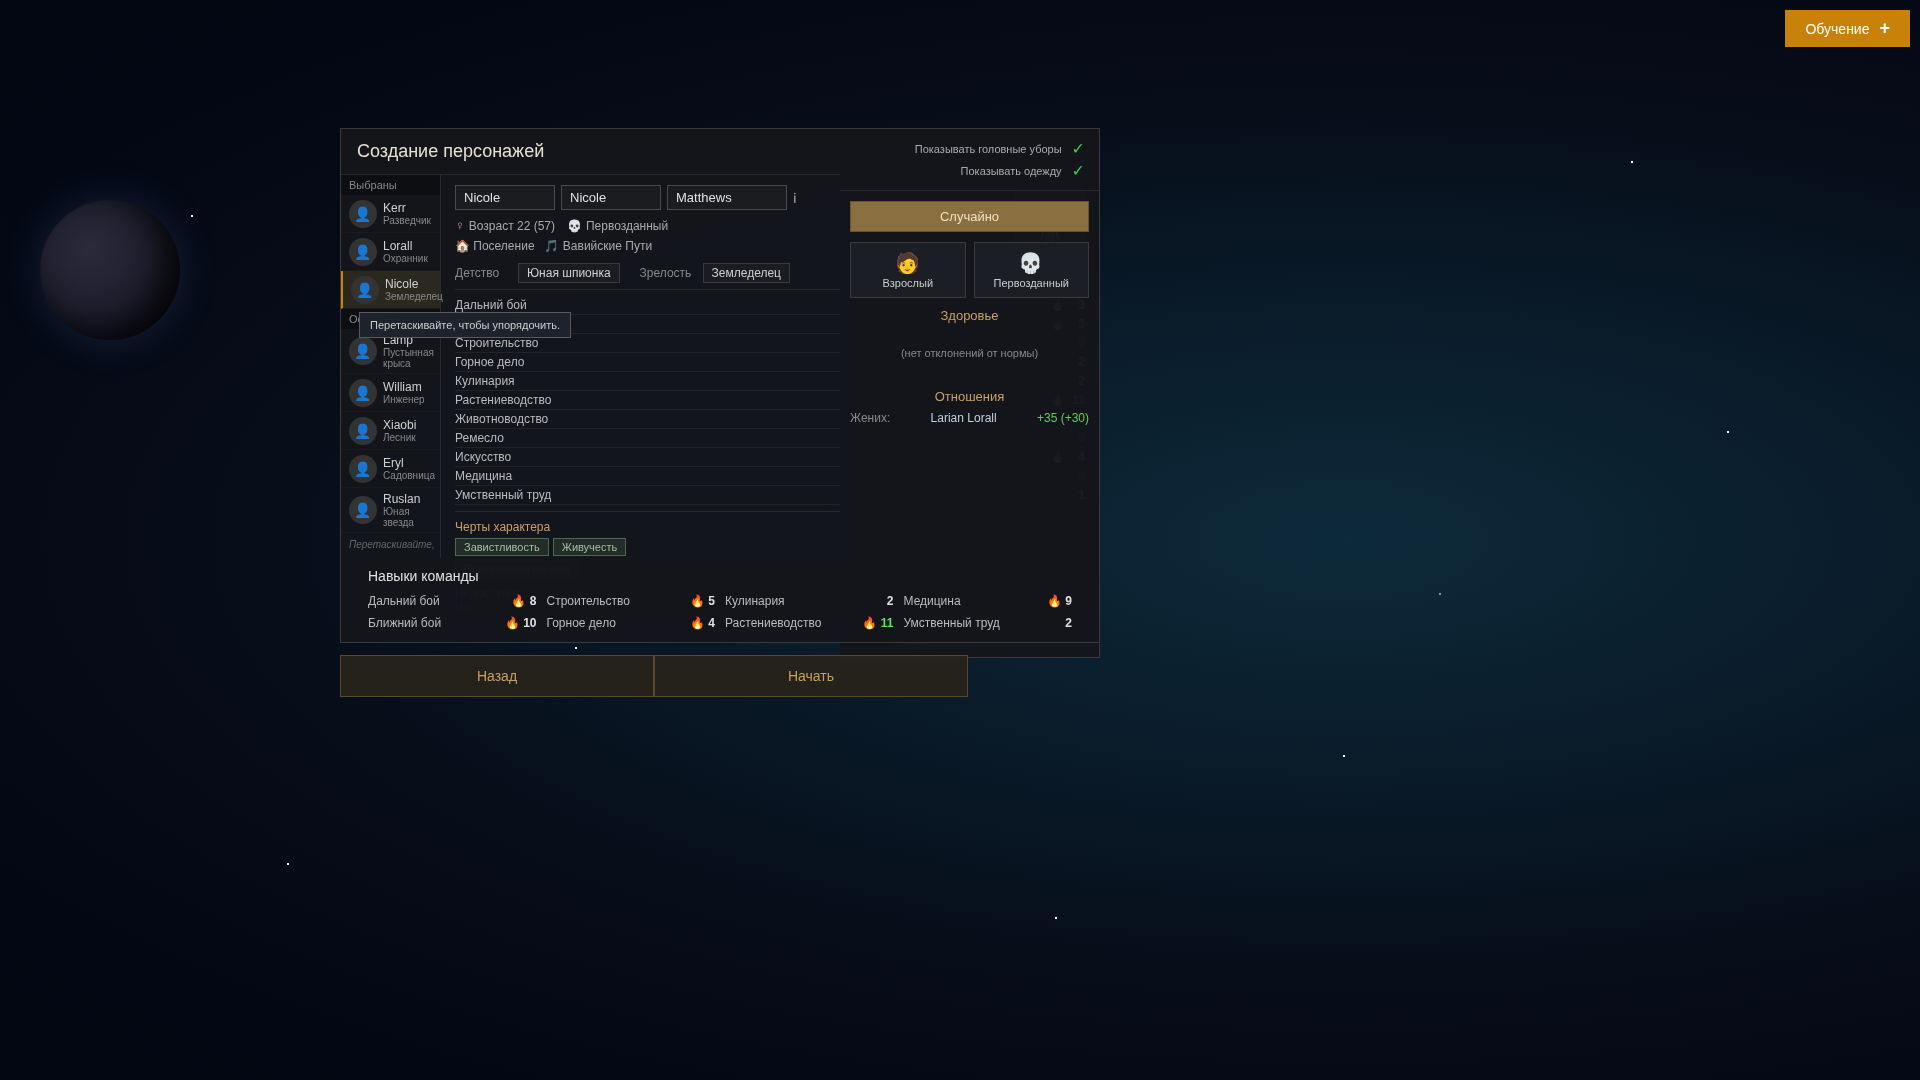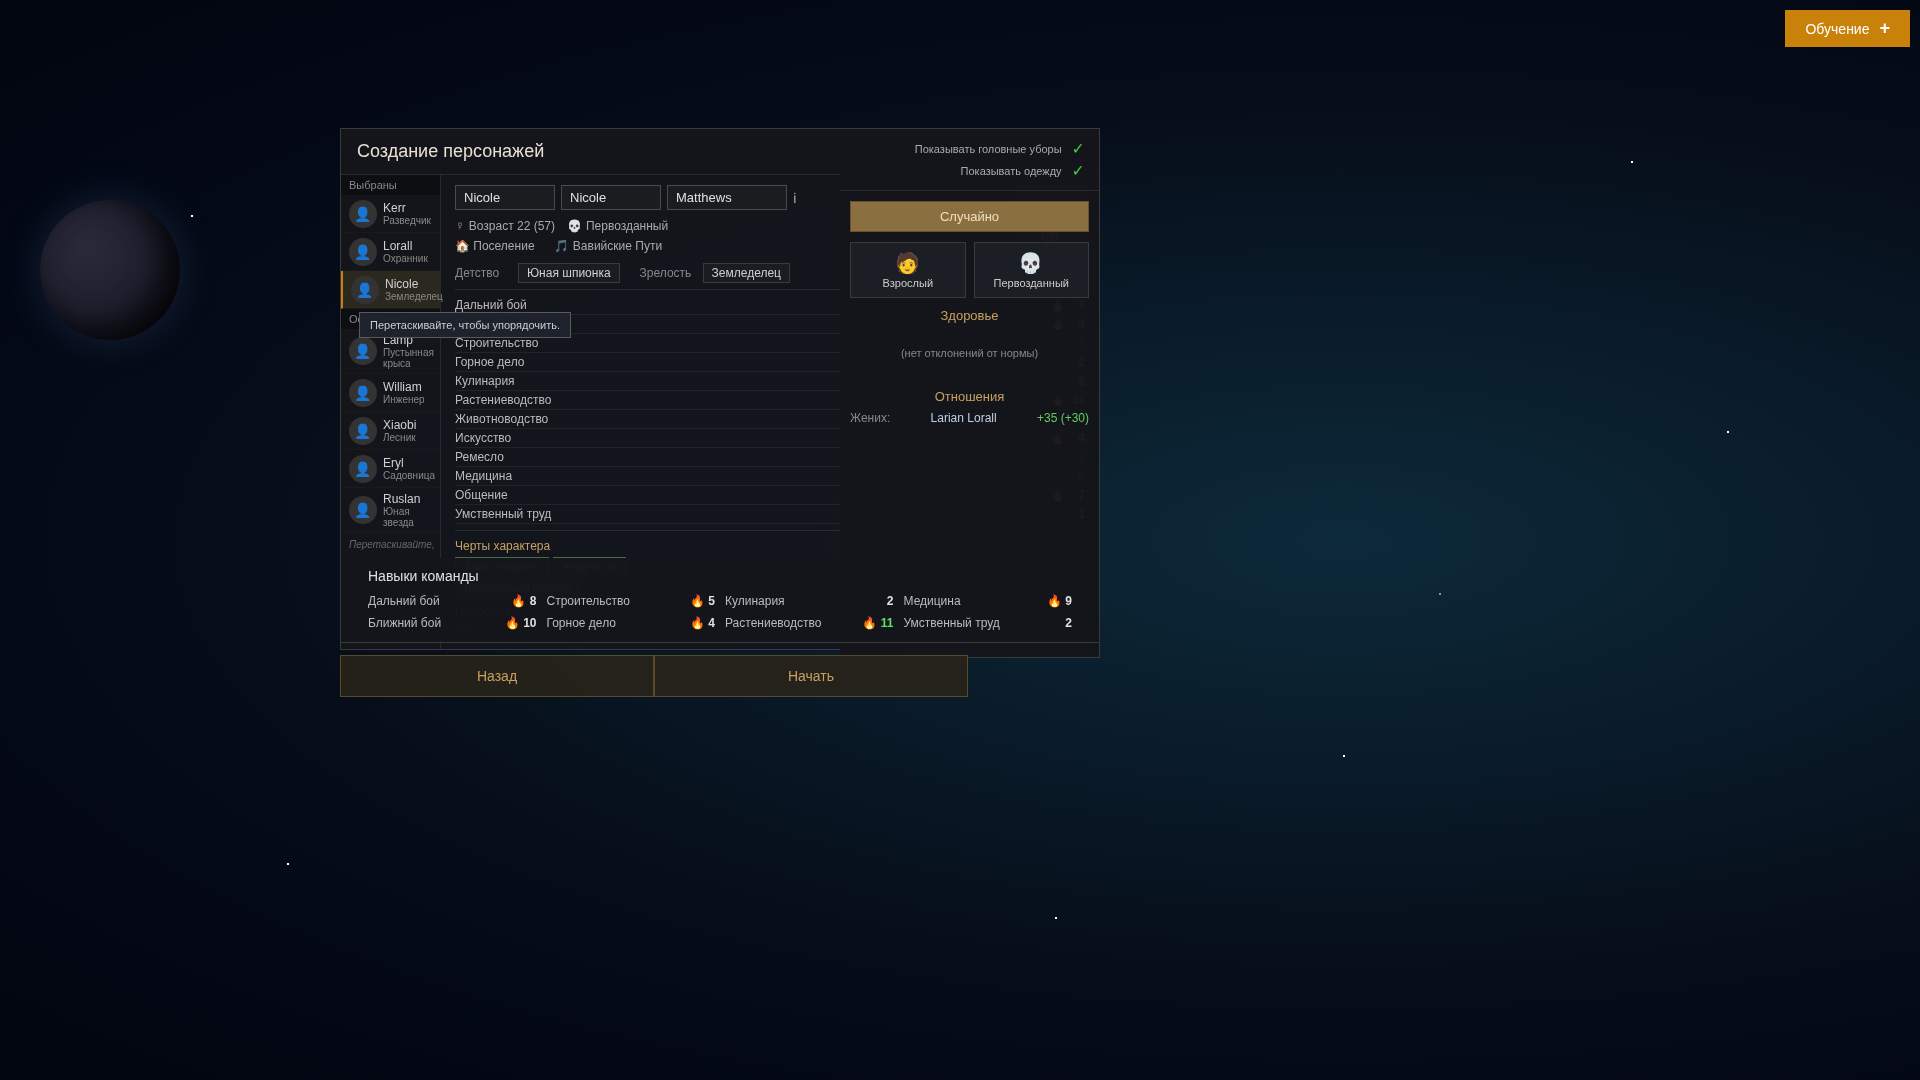--- a/index.html
+++ b/index.html
@@ -207,21 +207,21 @@
     .basic-info span {
       display: flex;
       align-items: center;
       gap: 4px;
     }
 
     
     .location-row {
       display: flex;
       align-items: flex-start;
-      gap: 20px;
+      gap: 10px;
       margin-bottom: 10px;
       font-size: 12px;
       color: #aaa;
     }
 
     
     .background-section {
       display: flex;
       gap: 20px;
       margin-bottom: 0;
@@ -684,43 +684,36 @@
               <span class="skill-num" style="color:#60e060;">11</span>
             </span>
           </div>
           <div class="skill-row">
             <span class="skill-name">Животноводство</span>
             <span class="skill-val">
               <span class="skill-num">1</span>
             </span>
           </div>
           <div class="skill-row">
+            <span class="skill-name">Ремесло</span>
+            <span class="skill-val">
+              <span class="skill-num zero">0</span>
+            </span>
+          </div>
+          <div class="skill-row">
             <span class="skill-name">Искусство</span>
             <span class="skill-val">
               <span class="flame-icon">🔥</span>
               <span class="skill-num">4</span>
             </span>
           </div>
           <div class="skill-row">
-            <span class="skill-name">Ремесло</span>
+            <span class="skill-name">Медицина</span>
             <span class="skill-val">
               <span class="skill-num zero">0</span>
-            </span>
-          </div>
-          <div class="skill-row">
-            <span class="skill-name">Медицина</span>
-            <span class="skill-val">
-              <span class="skill-num zero">0</span>
-            </span>
-          </div>
-          <div class="skill-row">
-            <span class="skill-name">Общение</span>
-            <span class="skill-val">
-              <span class="flame-icon">🔥</span>
-              <span class="skill-num">7</span>
             </span>
           </div>
           <div class="skill-row">
             <span class="skill-name">Умственный труд</span>
             <span class="skill-val">
               <span class="skill-num">1</span>
             </span>
           </div>
         </div>
       </div>

